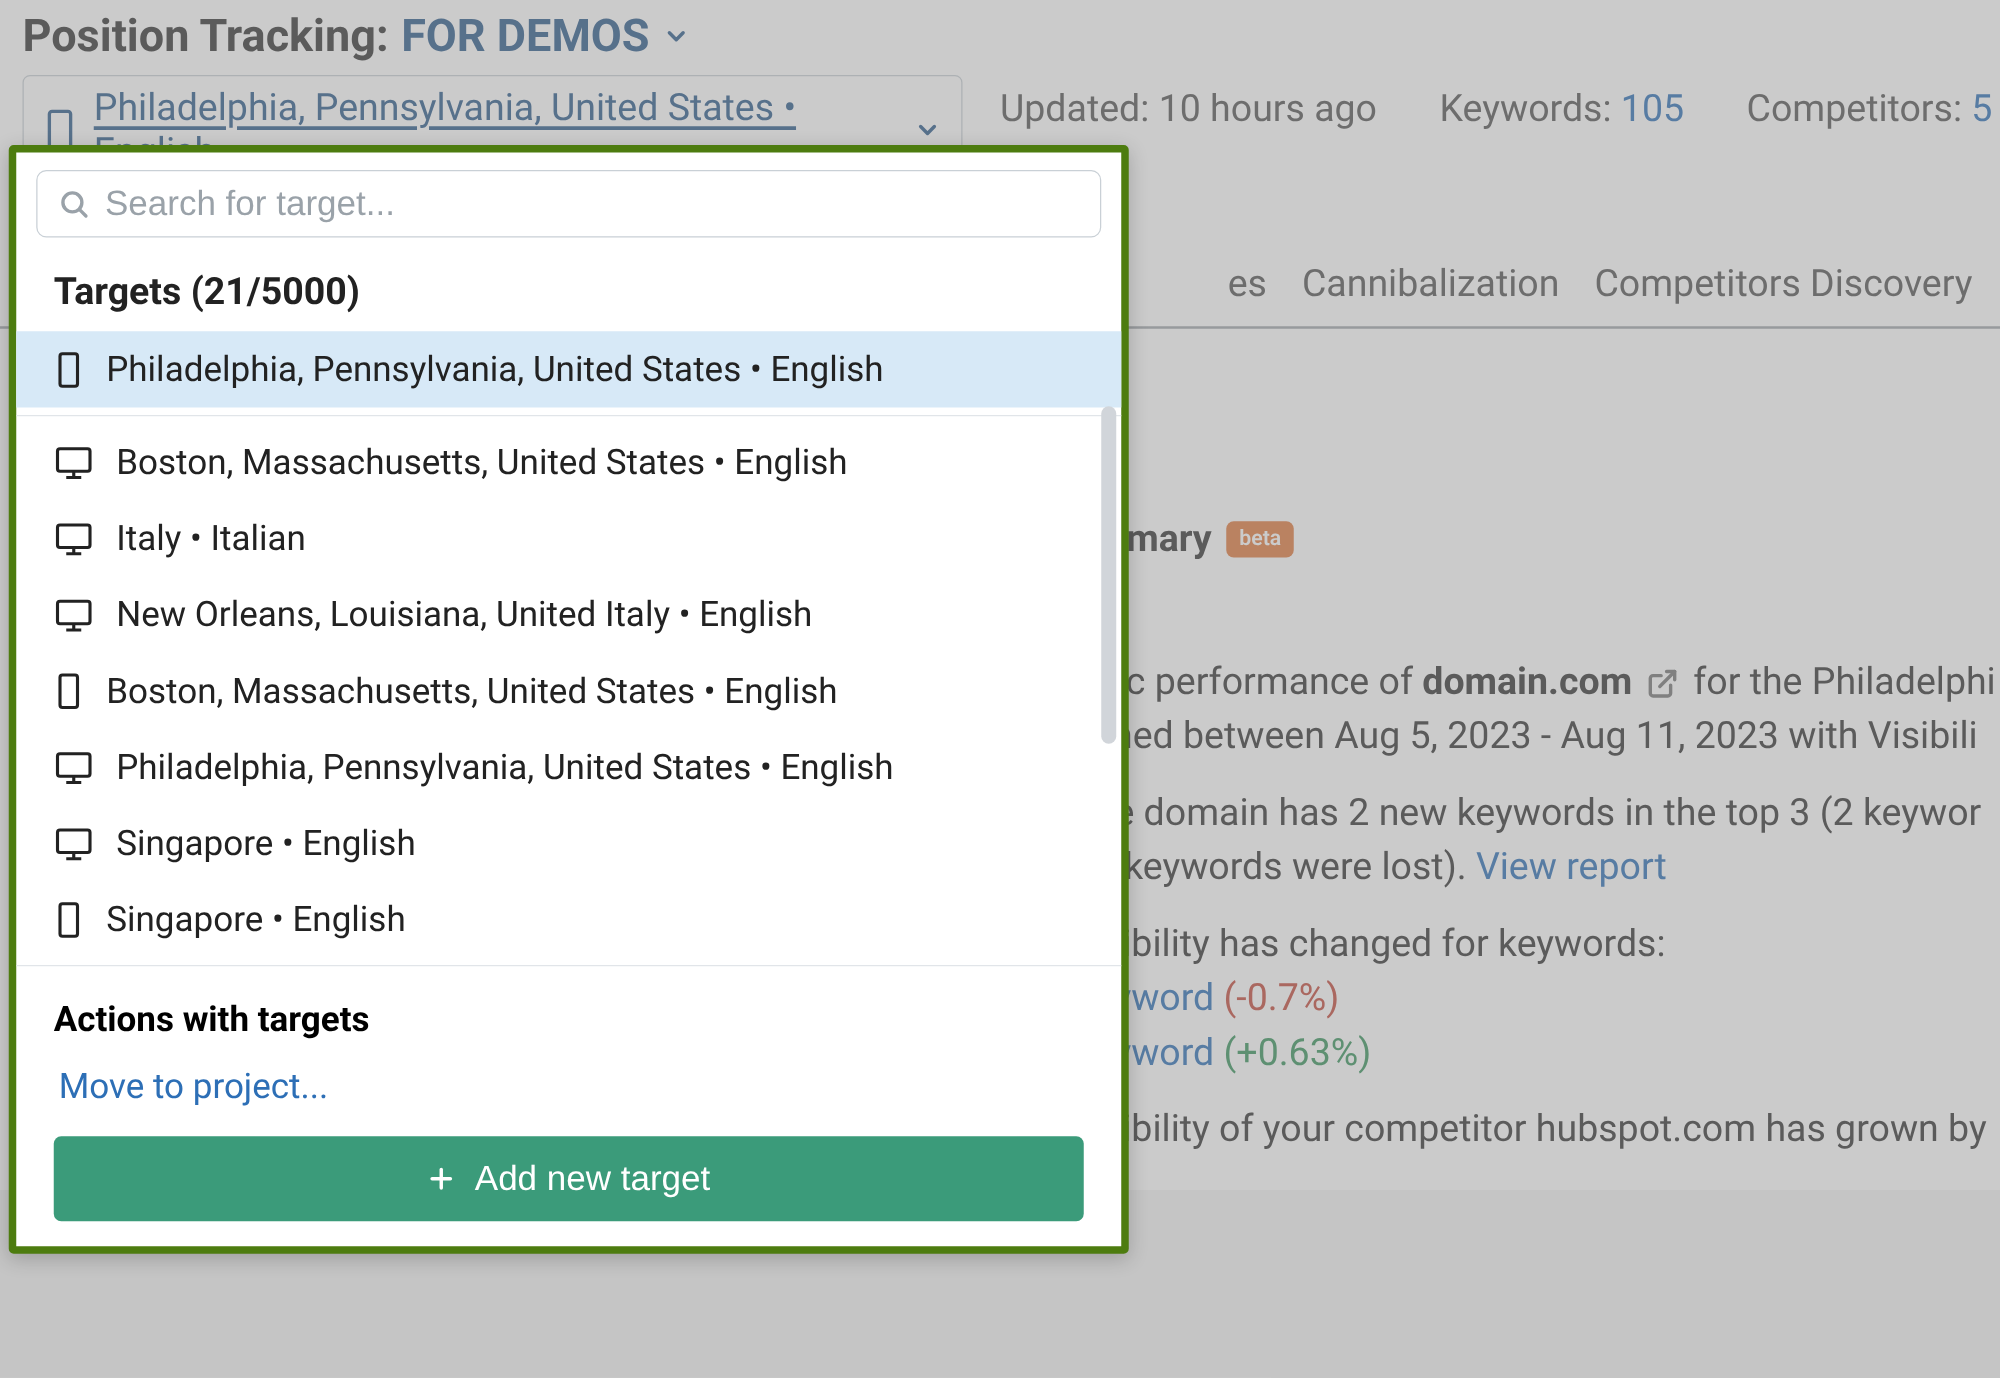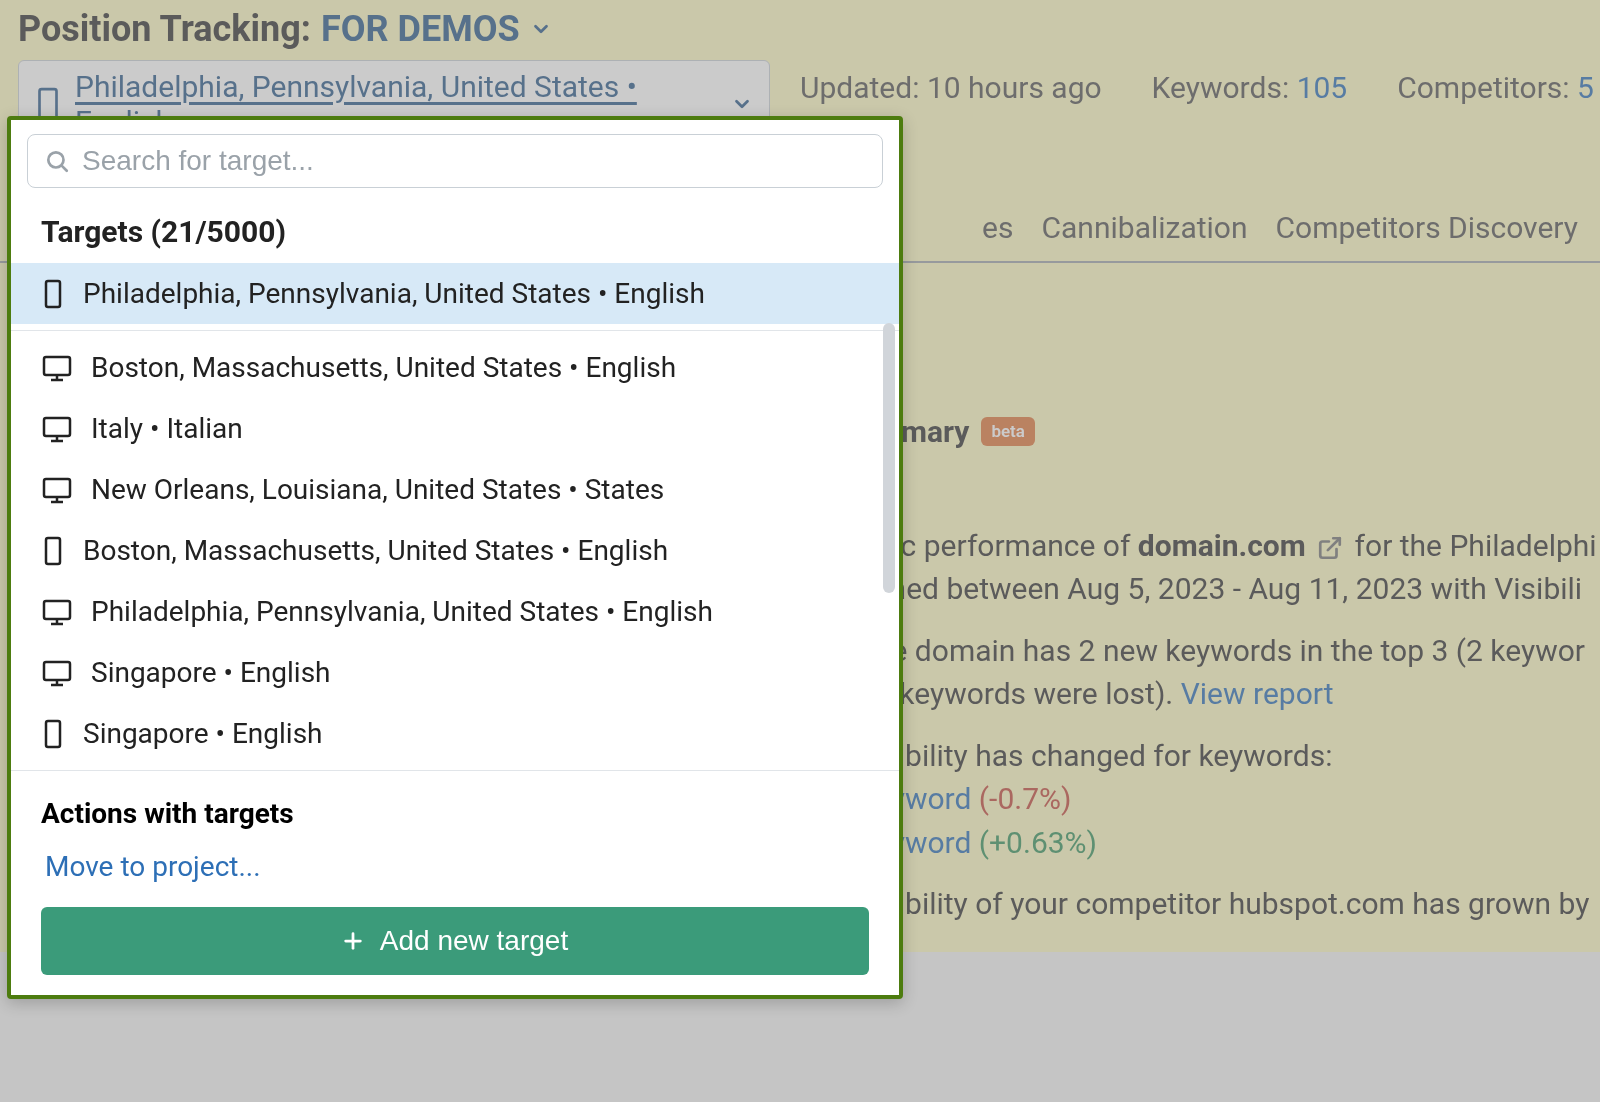--- a/index.html
+++ b/index.html
@@ -2,21 +2,21 @@
 <html><head>
 <meta charset="utf-8">
 <style>
   * { box-sizing: border-box; margin: 0; padding: 0; }
   html, body { width: 1600px; height: 1102px; font-family: -apple-system, BlinkMacSystemFont, "Segoe UI", Roboto, Arial, sans-serif; background: #c5c5c5; overflow: hidden; }
 
   .page {
     position: relative;
     width: 1600px;
     height: 952px;
-    background: #fef9c3;
+    background: #ffffff;
   }
 
   
   .bg-header {
     position: absolute;
     top: 0; left: 0; right: 0;
     padding: 8px 18px 0 18px;
   }
   .title-row {
     display: flex;
@@ -123,21 +123,21 @@
     pointer-events: none;
   }
 
   
   .dropdown {
     position: absolute;
     top: 116px;
     left: 7px;
     width: 896px;
     background: #fff;
-    border: 4px solid #4d7c0f;
+    border: 6px solid #4d7c0f;
     border-radius: 4px;
     box-shadow: 0 4px 16px rgba(0,0,0,0.2);
     padding: 14px 0 20px 0;
   }
   .search-wrap {
     margin: 0 16px 12px 16px;
     border: 1px solid #c9d0d6;
     border-radius: 8px;
     display: flex;
     align-items: center;
@@ -361,21 +361,21 @@
           <span>Italy • Italian</span>
         </div>
         <div class="target-item">
           <span class="icon">
             <svg width="32" height="28" viewBox="0 0 32 28" fill="none" stroke="#222" stroke-width="2.5">
               <rect x="3" y="3" width="26" height="18" rx="2"></rect>
               <line x1="10" y1="26" x2="22" y2="26"></line>
               <line x1="16" y1="21" x2="16" y2="26"></line>
             </svg>
           </span>
-          <span>New Orleans, Louisiana, United States • States</span>
+          <span>New Orleans, Louisiana, United Italy • English</span>
         </div>
         <div class="target-item">
           <span class="icon">
             <svg width="24" height="32" viewBox="0 0 24 32" fill="none" stroke="#222" stroke-width="2.5">
               <rect x="5" y="3" width="14" height="26" rx="2"></rect>
             </svg>
           </span>
           <span>Boston, Massachusetts, United States • English</span>
         </div>
         <div class="target-item">

